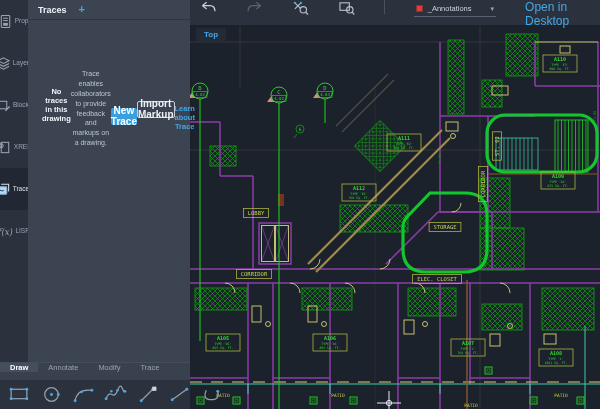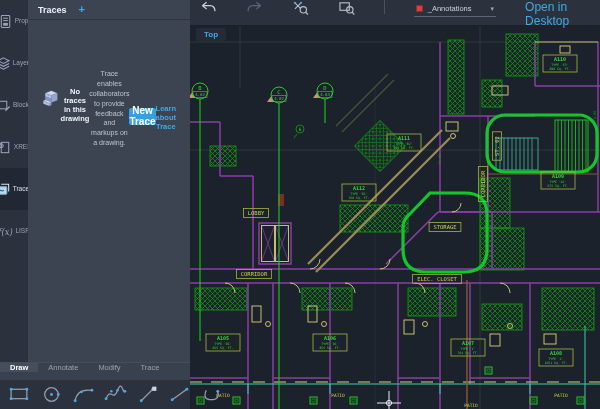--- a/index.html
+++ b/index.html
@@ -145,20 +145,21 @@
           <line x1="24" y1="21.5" x2="31" y2="24.2" stroke="#5c6b8e" stroke-width="1.6"></line>
           <polygon points="6,47 32,57 40,53 14,43" fill="#dfe8f7"></polygon>
           <polygon points="6,47 32,57 32,69 6,59" fill="#b6c5e6"></polygon>
           <polygon points="32,57 40,53 40,65 32,69" fill="#94a6cc"></polygon>
           <line x1="16" y1="54.5" x2="23" y2="57.2" stroke="#5c6b8e" stroke-width="1.6"></line>
         </g>
       </svg>
       <div class="empty-title">No traces in this drawing</div>
       <div class="empty-desc">Trace enables collaborators to provide feedback and markups on a drawing.</div>
       <button class="btn btn-primary">New Trace</button>
+      <button class="btn btn-ghost">Import Markup</button>
       <a class="learn">Learn about Trace</a>
     </div>
   </aside>
 
   <div class="bottombar">
     <div class="tabs" id="tabs">
         <div class="tab active">Draw</div>
         <div class="tab">Annotate</div>
         <div class="tab">Modify</div>
         <div class="tab">Trace</div>

